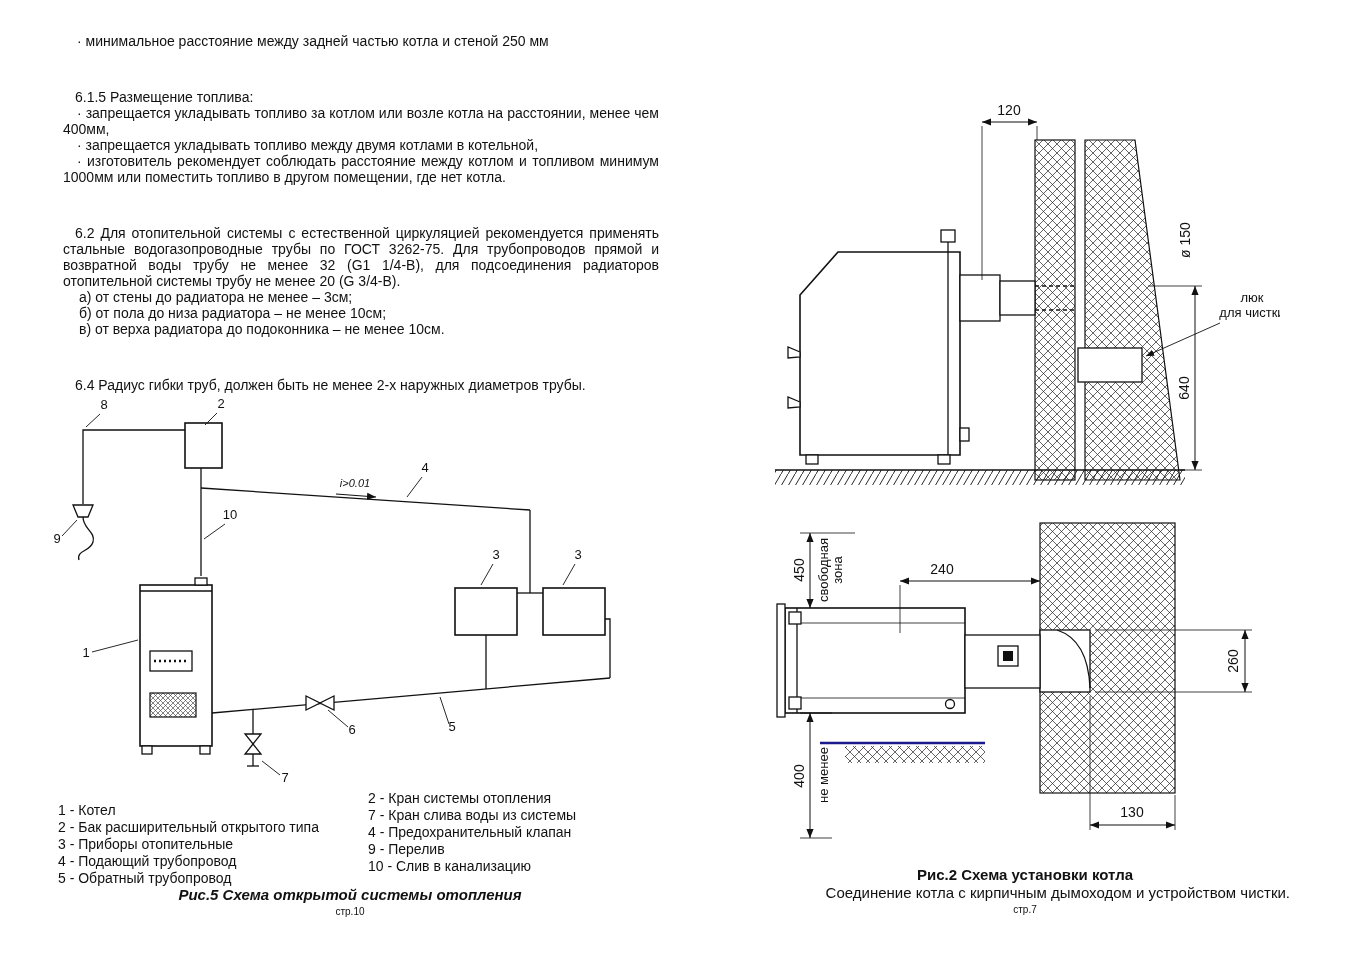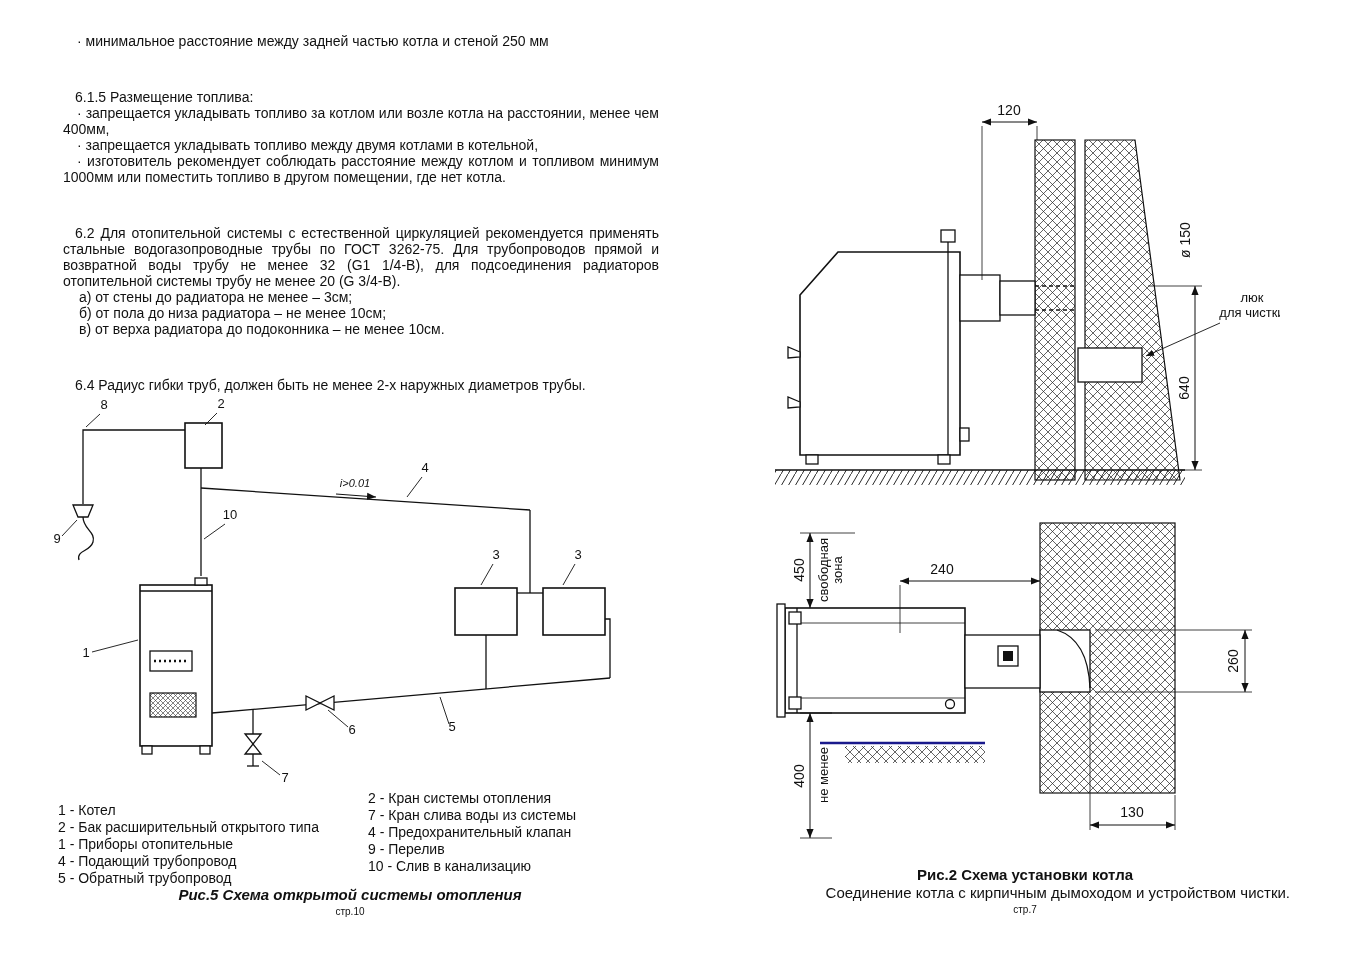--- a/index.html
+++ b/index.html
@@ -131,21 +131,21 @@
       <line class="leader" x1="411" y1="331" x2="402" y2="304"></line>
       <text class="callout" x="247" y="389" text-anchor="middle">7</text>
       <line class="leader" x1="242" y1="382" x2="224" y2="368"></line>
     </g>
   </svg>
 
   <div class="legend">
     <div class="col1">
       <div>1 - Котел</div>
       <div>2 - Бак расширительный открытого типа</div>
-      <div>1 - Приборы отопительные</div>
+      <div>3 - Приборы отопительные</div>
       <div>4 - Подающий трубопровод</div>
       <div>5 - Обратный трубопровод</div>
     </div>
     <div class="col2">
       <div>2 - Кран системы отопления</div>
       <div>7 - Кран слива воды из системы</div>
       <div>4 - Предохранительный клапан</div>
       <div>9 - Перелив</div>
       <div>10 - Слив в канализацию</div>
     </div>

